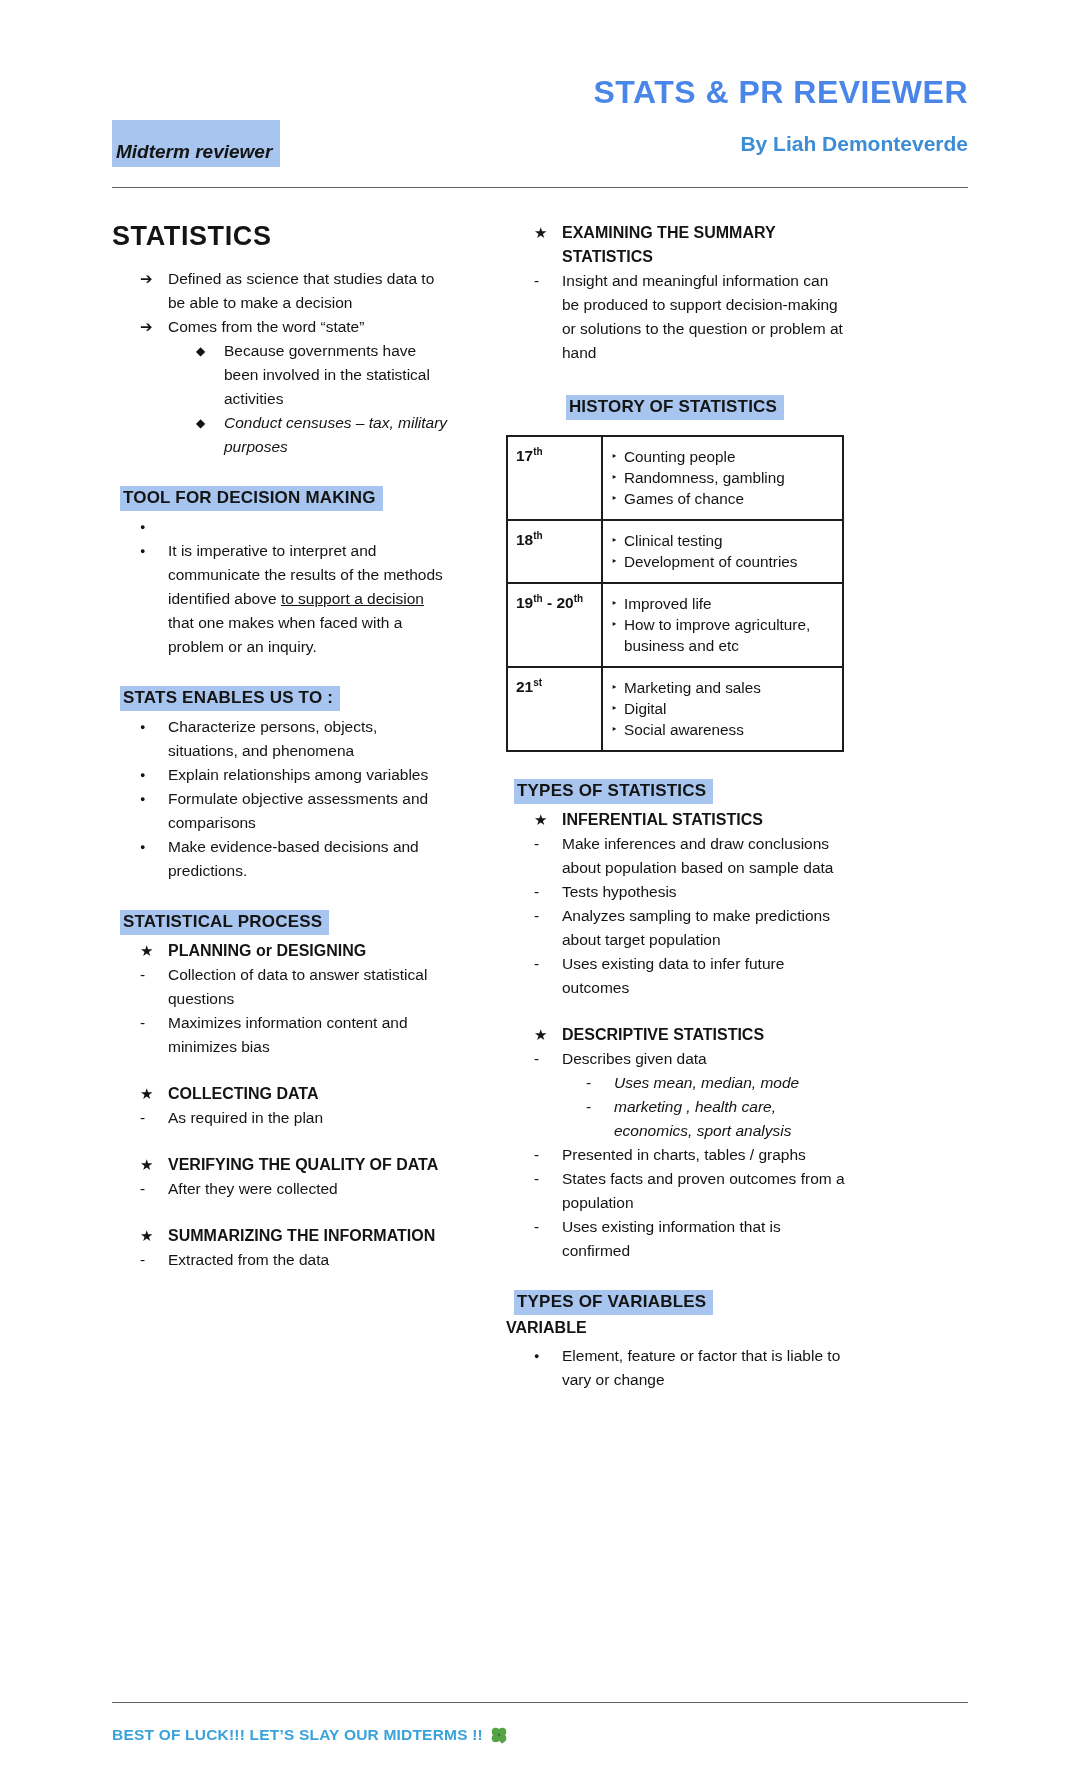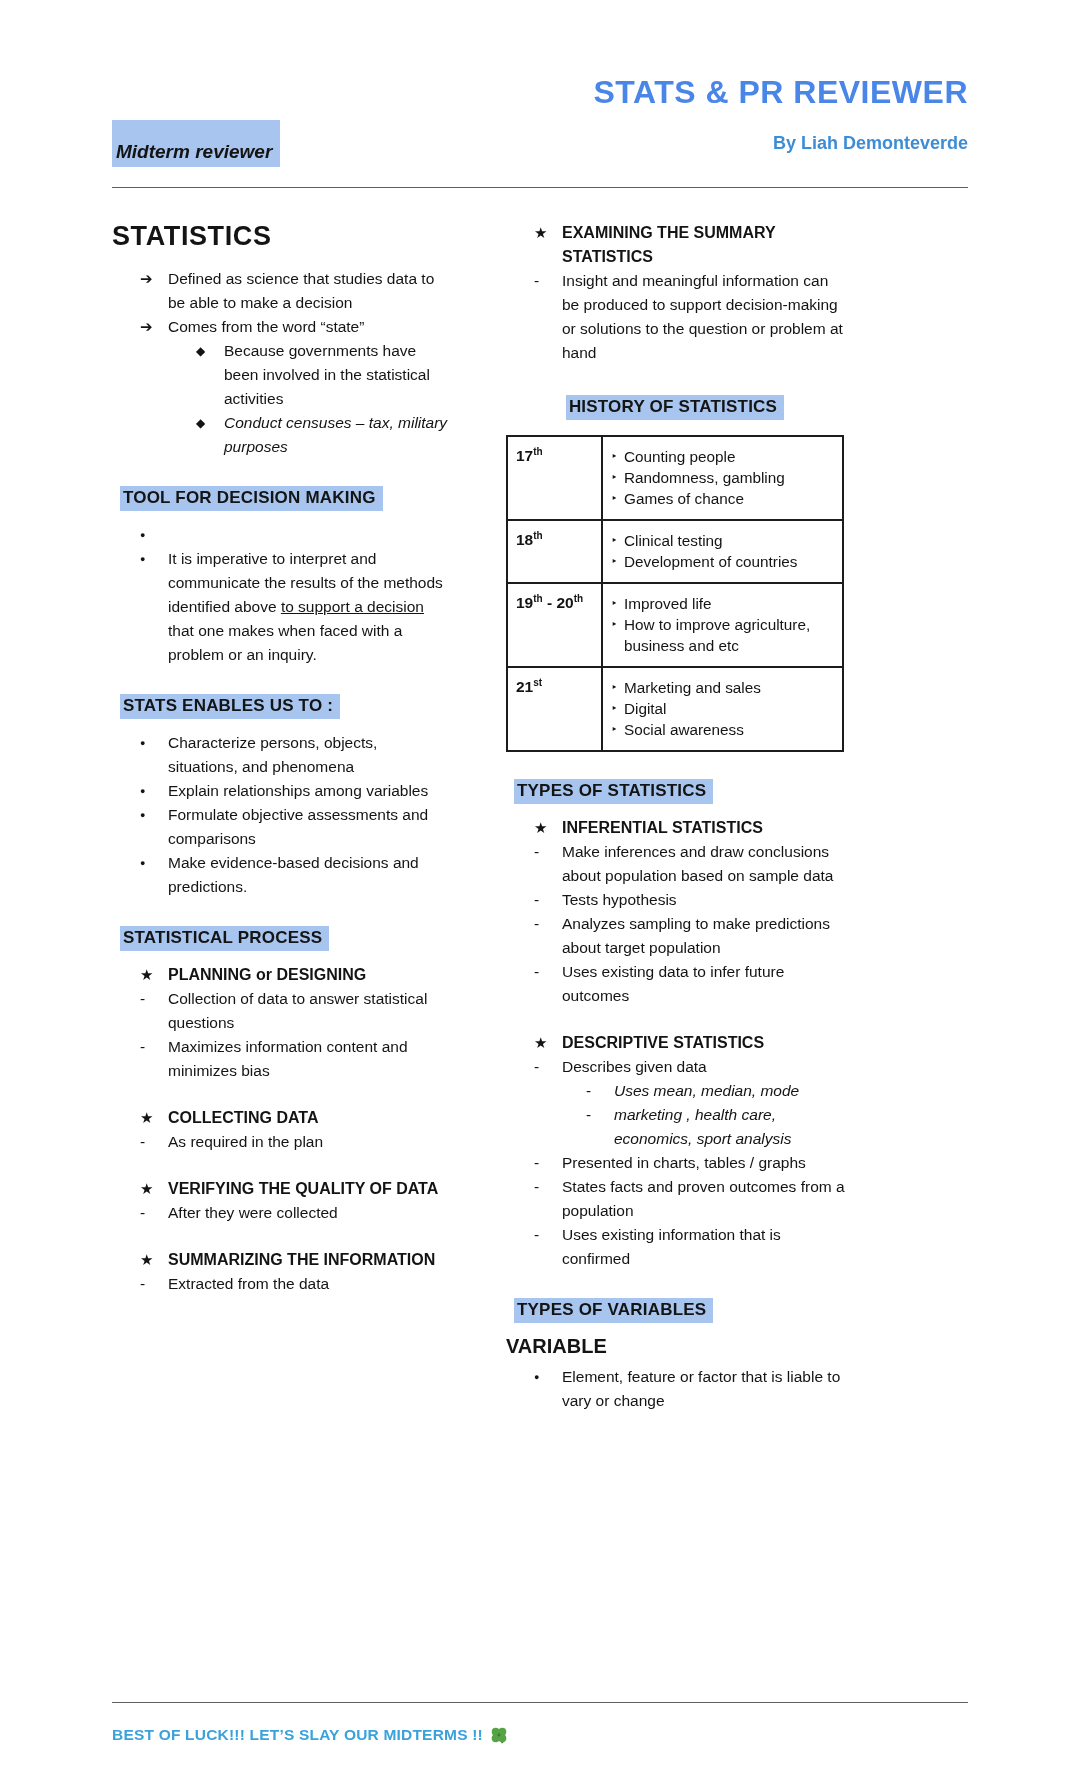--- a/index.html
+++ b/index.html
@@ -6,28 +6,28 @@
     --title-blue:#4a86e8; --byline-blue:#3c8dd6; --footer-blue:#3aa2db;
     --highlight:#a7c5ee; --text:#141414; --rule:#5f5f5f; --border:#1c1c1c;
   }
   *{box-sizing:border-box; margin:0; padding:0;}
   body{background:#e9e9e9; font-family:"Liberation Sans","DejaVu Sans",sans-serif; color:var(--text);}
   .page{width:1080px; height:1778px; position:relative; overflow:hidden; background:#ffffff; margin:0 auto;}
   .content{position:absolute; left:112px; right:112px; top:74px;}
   .title{font-size:32px; font-weight:bold; letter-spacing:.5px; color:var(--title-blue);text-align:right;}
   .subrow{display:flex; justify-content:space-between; align-items:center; margin-top:9px;}
   .subtitle{background:var(--highlight); font-size:19px; font-weight:bold; font-style:italic; padding:21px 8px 4px 4px;}
-  .byline{font-size:18px; font-weight:bold; color:var(--byline-blue);}
+  .byline{font-size:21px; font-weight:bold; color:var(--byline-blue);}
   .rule{border-top:1.5px solid var(--rule);}
   .toprule{margin-top:20px;}
   .cols{display:flex; margin-top:33px;}
   .col-left{width:338px;}
   .col-right{width:342px; margin-left:56px;}
   .h1{font-size:27px; font-weight:bold; letter-spacing:.6px; margin-bottom:15px;}
-  .secwrap{margin:27px 0 12px;padding-left:8px;}
+  .secwrap{margin:27px 0 4px;padding-left:8px;}
   .sec{display:inline-block; background:var(--highlight); font-size:17px; font-weight:bold; letter-spacing:.2px; padding:2px 7px 3px 3px;}
   .li{display:flex; font-size:15.5px; line-height:24px; padding-left:28px;}
   .li .mk{flex:0 0 28px;}
   .li .tx{flex:1;}
   .li.lvl2{padding-left:84px;}
   .li.sub{padding-left:80px;}
   .li.head .tx{font-weight:bold; font-size:16px;}
   .mt{margin-top:23px;}
   .it{font-style:italic;}
   .ul{text-decoration:underline;}
@@ -36,21 +36,21 @@
   .mk.dot{font-size:9px;}
   .mk.star{font-size:15px;}
   .history-head{width:338px; text-align:center; margin-top:30px;}
   table.hist{border-collapse:collapse; margin-top:15px;}
   .hist td{border:2px solid var(--border); vertical-align:top; padding:9px 8px 10px 8px;}
   .hist td.period{width:95px; font-weight:bold; font-size:15.5px;}
   .hist td.items{width:241px;}
   .titem{display:flex; font-size:15.3px; line-height:21px;}
   .titem .tmk{flex:0 0 13px; font-size:11px;}
   sup{font-size:10px;}
-  .varhead{font-weight:bold; font-size:20px; margin:2px 0 7px;}
+  .varhead{font-weight:bold; font-size:16px; margin:2px 0 7px;}
   .footer{position:absolute; left:112px; right:112px; bottom:34px;}
   .footer-row{display:flex; align-items:center; gap:7px; margin-top:23px;
               font-size:15.5px; font-weight:bold; letter-spacing:.2px; color:var(--footer-blue);}
   .clover{display:inline-block; width:18px; height:18px;}
 </style>
 </head>
 <body>
 
 <div class="page">
   <div class="content">

